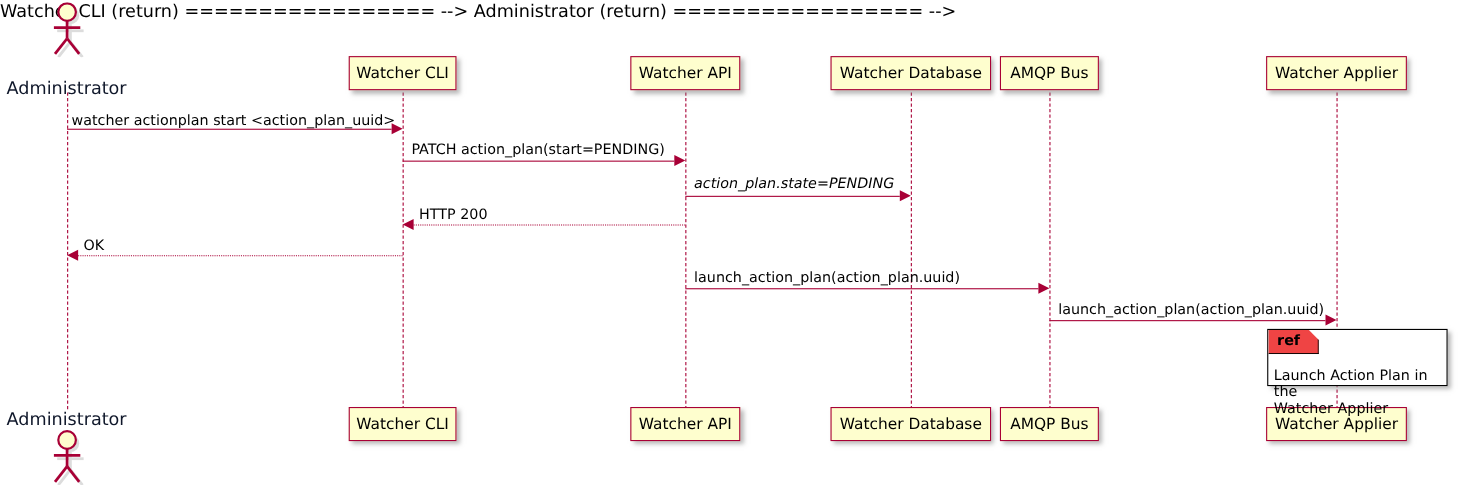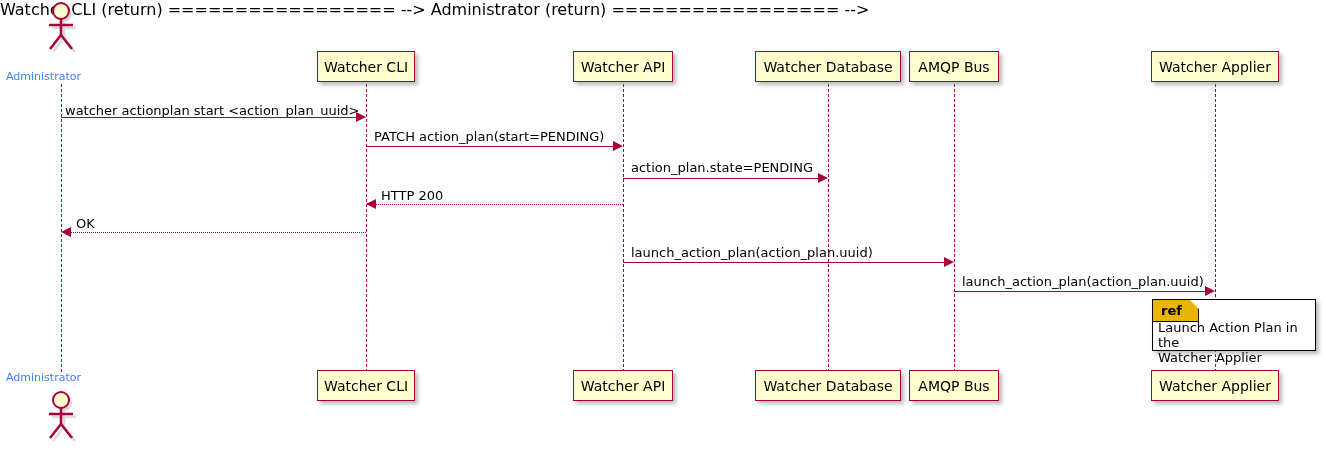--- a/index.html
+++ b/index.html
@@ -43,22 +43,22 @@
     box-shadow: 3px 3px 4px rgba(130,130,130,0.55);
   }
   
   .actor-fig {
     position: absolute;
     width: 40px;
     height: 50px;
   }
   .actor-label {
     position: absolute;
-    font-size: 11px;
-    color: #3b82f6;
+    font-size: 16px;
+    color: #0f172a;
     white-space: nowrap;
   }
   
   .msg-line {
     position: absolute;
     height: 0;
     border-top: 1.5px solid #A80036;
   }
   .msg-line.dotted {
     border-top: 1.5px dotted #A80036;
@@ -91,35 +91,36 @@
     box-sizing: border-box;
     background: #FFFFFF;
     border: 1.5px solid #000000;
     box-shadow: 3px 3px 4px rgba(130,130,130,0.55);
   }
   .ref-tab {
     position: absolute;
     left: 0;
     top: 0;
     box-sizing: border-box;
-    background: #eab308;
+    background: #ef4444;
     border-right: 1.5px solid #000000;
     border-bottom: 1.5px solid #000000;
     font-weight: bold;
     font-size: 13px;
     color: #000000;
     padding: 3px 16px 3px 8px;
     clip-path: polygon(0 0, calc(100% - 9px) 0, 100% 9px, 100% 100%, 0 100%);
   }
   .ref-body {
     position: absolute;
     font-size: 13px;
     color: #000000;
     line-height: 15px;
     white-space: pre-line;
+    margin-top: 14px;
   }
 </style>
 </head>
 <body>
 
 <div id="diagram">
 
   
   <div class="lifeline" style="left:61px;"></div>
   <div class="lifeline" style="left:366px;"></div>
@@ -200,21 +201,21 @@
   <div class="msg-label" style="left:65px; top:104px;">watcher actionplan start &lt;action_plan_uuid&gt;</div>
   <div class="msg-line" style="left:61px; top:117px; width:295px;"></div>
   <div class="arrow-head right" style="left:356px; top:112px;"></div>
 
   
   <div class="msg-label" style="left:374px; top:130px;">PATCH action_plan(start=PENDING)</div>
   <div class="msg-line" style="left:366px; top:146px; width:247px;"></div>
   <div class="arrow-head right" style="left:613px; top:141px;"></div>
 
   
-  <div class="msg-label" style="left:631px; top:161px;">action_plan.state=PENDING</div>
+  <div class="msg-label" style="left:631px; top:161px;font-style:italic;">action_plan.state=PENDING</div>
   <div class="msg-line" style="left:623px; top:178px; width:195px;"></div>
   <div class="arrow-head right" style="left:818px; top:173px;"></div>
 
    Watcher CLI (return) ================= --&gt;
   <div class="msg-label" style="left:381px; top:189px;">HTTP 200</div>
   <div class="msg-line dotted" style="left:376px; top:204px; width:247px;"></div>
   <div class="arrow-head left" style="left:366px; top:199px;"></div>
 
    Administrator (return) ================= --&gt;
   <div class="msg-label" style="left:76px; top:217px;">OK</div>

